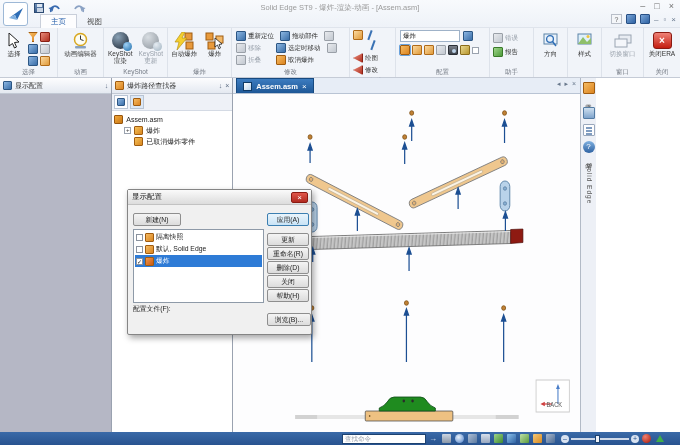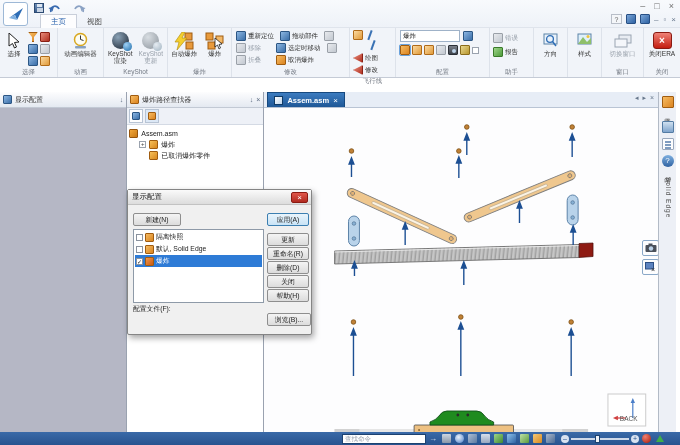--- a/index.html
+++ b/index.html
@@ -60,21 +60,21 @@
                     background:radial-gradient(circle at 35% 30%,#9fd0f4,#1b6aa8); }
   .kssphere.dis { background:radial-gradient(circle at 35% 30%,#d8dde2,#8c949c); }
   .kssphere.dis:after { background:radial-gradient(circle at 35% 30%,#e6ecf2,#9fb2c0); }
   .redx { width:19px; height:17px; border-radius:3px; background:linear-gradient(#ef8277,#c41d10);
           border:1px solid #8a1a12; color:#fff; font-size:10px; font-weight:bold; text-align:center; line-height:15px; }
   .vline2 { width:10px; height:22px; position:relative; }
   .vline2:before,.vline2:after { content:""; position:absolute; width:1.5px; height:10px; background:#3a72b4; transform:rotate(20deg); }
   .vline2:before { left:2px; top:0; } .vline2:after { left:5px; top:10px; }
 
   
-  .workspace { position:absolute; left:0; top:92px; width:676px; height:354px; display:flex; }
+  .workspace { position:absolute; left:0; top:78px; width:596px; height:354px; display:flex; }
   .phead { height:16px; background:linear-gradient(#fdfdfe,#e4e9f1); border-bottom:1px solid #c2c9d4;
            display:flex; align-items:center; gap:3px; padding:0 3px; font-size:7px; color:#333; }
   .phead .sp { flex:1; }
   .phead .hic { color:#5a6a80; font-size:7px; }
   .panel1 { width:128px; border-right:1px solid #9aa2b0; display:flex; flex-direction:column; }
   .panel1-body { flex:1; background:#b5b7c5; }
   .panel2 { width:138px; border-right:1px solid #9aa2b0; display:flex; flex-direction:column; background:#fff; }
   .ptools { height:17px; background:#eef1f7; border-bottom:1px solid #d4dae4; display:flex; gap:2px; padding:1px 2px; }
   .ptool { width:14px; height:14px; border:1px solid #b8c4d4; background:#fdfdfe; display:flex; align-items:center; justify-content:center; }
   .tree { flex:1; background:#fff; padding:3px 2px; font-size:7px; color:#222; }
@@ -136,20 +136,21 @@
   .dlabel { position:absolute; left:5px; top:114px; font-size:6.8px; color:#222; }
   .dinput { position:absolute; left:5px; top:123px; width:131px; height:13px; border:1px solid #8e9aa8; background:#fff;
             font-size:6.8px; font-family:"Liberation Mono","DejaVu Sans Mono",monospace; padding:0 2px; color:#222; }
 </style>
 </head>
 <body>
 
 <div class="page">
 
   <div class="titlebar">
+    <div class="win-title">Solid Edge ST9 - 爆炸-渲染-动画 - [Assem.asm]</div>
     <div class="appbtn">
       <svg width="18" height="18" viewBox="0 0 18 18">
         <polygon points="2,13 16,3 10,15 8,10" fill="#2e6db5"></polygon>
         <polygon points="2,13 8,10 10,15" fill="#7fb0e0"></polygon>
       </svg>
     </div>
     <div class="qat">
       <span class="floppy"></span>
       <svg width="13" height="11" viewBox="0 0 13 11">
         <path d="M3,9 A4.2,4.2 0 1 1 11,6" fill="none" stroke="#3a6bb0" stroke-width="1.8"></path>

